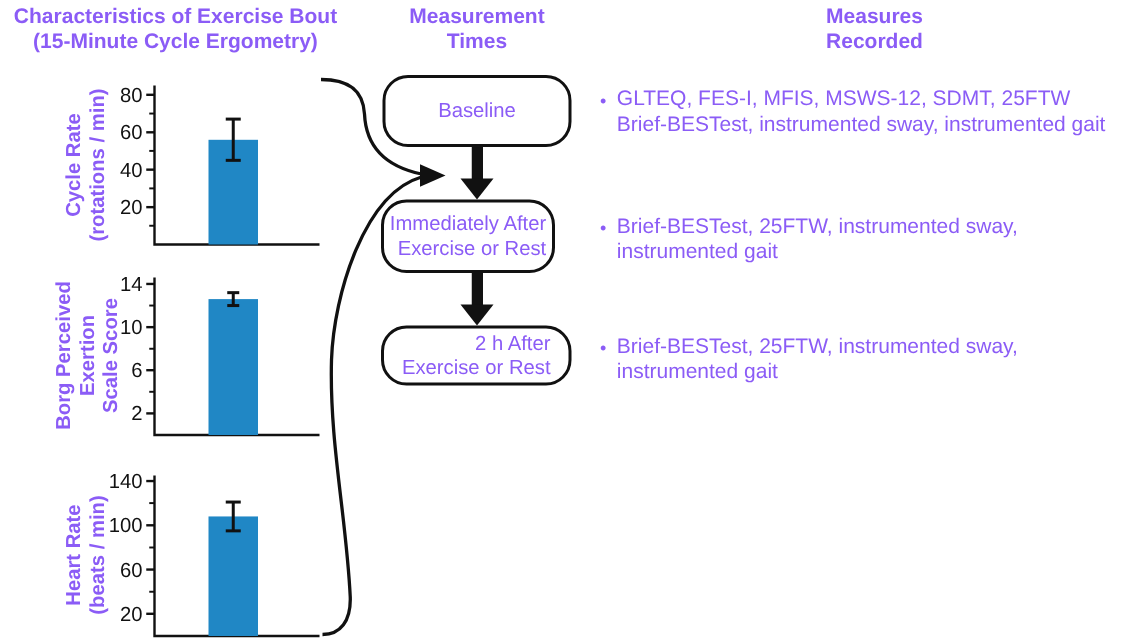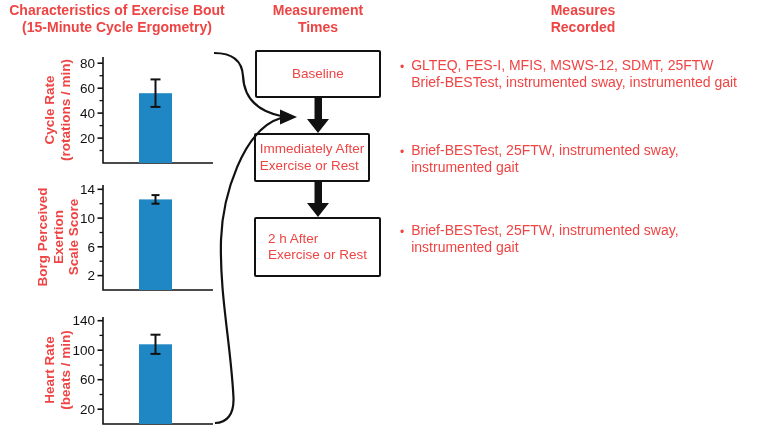--- a/index.html
+++ b/index.html
@@ -1,32 +1,32 @@
 <!DOCTYPE html>
 <html><head>
 <meta charset="utf-8">
 <style>
   html,body{margin:0;padding:0;background:#fff;}
   #fig{
     position:relative;width:760px;height:428px;background:#ffffff;overflow:hidden;
-    font-family:"Liberation Sans",sans-serif;color:#ef4444;
+    font-family:"Liberation Sans",sans-serif;color:#8b5cf6;
   }
   .col-head{
     position:absolute;text-align:center;font-weight:bold;font-size:14px;
     line-height:16.5px;white-space:pre-line;
   }
   .ylabel{
     position:absolute;transform:translate(-50%,-50%) rotate(-90deg);
     transform-origin:center center;font-weight:bold;font-size:13.5px;
     line-height:15.5px;text-align:center;white-space:pre;
   }
   .flow-box{
-    position:absolute;box-sizing:border-box;border:2.2px solid #111;border-radius:2px;
+    position:absolute;box-sizing:border-box;border:2.2px solid #111;border-radius:17px;
     background:#fff;display:flex;align-items:center;justify-content:center;
-    text-align:left;font-size:13.5px;line-height:16.5px;white-space:pre-line;
+    text-align:right;font-size:13.5px;line-height:16.5px;white-space:pre-line;
     z-index:2;
   }
   .measure-item{
     position:absolute;left:400px;width:358px;display:flex;gap:7px;
     font-size:14px;line-height:16.5px;
   }
   .measure-item .bullet{font-size:12px;padding-top:2px;flex:0 0 auto;}
   .measure-item .lines{white-space:pre-line;}
   .chart-svg{position:absolute;overflow:visible;}
   #overlay{position:absolute;left:0;top:0;z-index:3;pointer-events:none;}
@@ -103,21 +103,21 @@
       <text x="33.0" y="16.4" text-anchor="end" font-family="Liberation Sans, sans-serif" font-size="13.5" fill="#111111">140</text>
       <rect x="77.0" y="35.3" width="33" height="79.7" fill="#2087c5"></rect>
       <line x1="93.5" y1="44.9" x2="93.5" y2="25.7" stroke="#111" stroke-width="2"></line>
       <line x1="88.5" y1="44.9" x2="98.5" y2="44.9" stroke="#111" stroke-width="2"></line>
       <line x1="88.5" y1="25.7" x2="98.5" y2="25.7" stroke="#111" stroke-width="2"></line>
     </svg>
 
   <div class="flow-box" style="left:255px;top:50px;width:126px;height:48px;">Baseline</div>
   <div class="flow-box" style="left:254px;top:133px;width:116px;height:49px;">Immediately After
 Exercise or Rest</div>
-  <div class="flow-box" style="left:254px;top:217px;width:127px;height:60px;">2 h After
+  <div class="flow-box" style="left:254px;top:217px;width:127px;height:40px;">2 h After
 Exercise or Rest</div>
 
   <div class="measure-item" style="top:57px;">
     <span class="bullet">•</span>
     <div class="lines">GLTEQ, FES-I, MFIS, MSWS-12, SDMT, 25FTW
 Brief-BESTest, instrumented sway, instrumented gait</div>
   </div>
   <div class="measure-item" style="top:142px;">
     <span class="bullet">•</span>
     <div class="lines">Brief-BESTest, 25FTW, instrumented sway,

